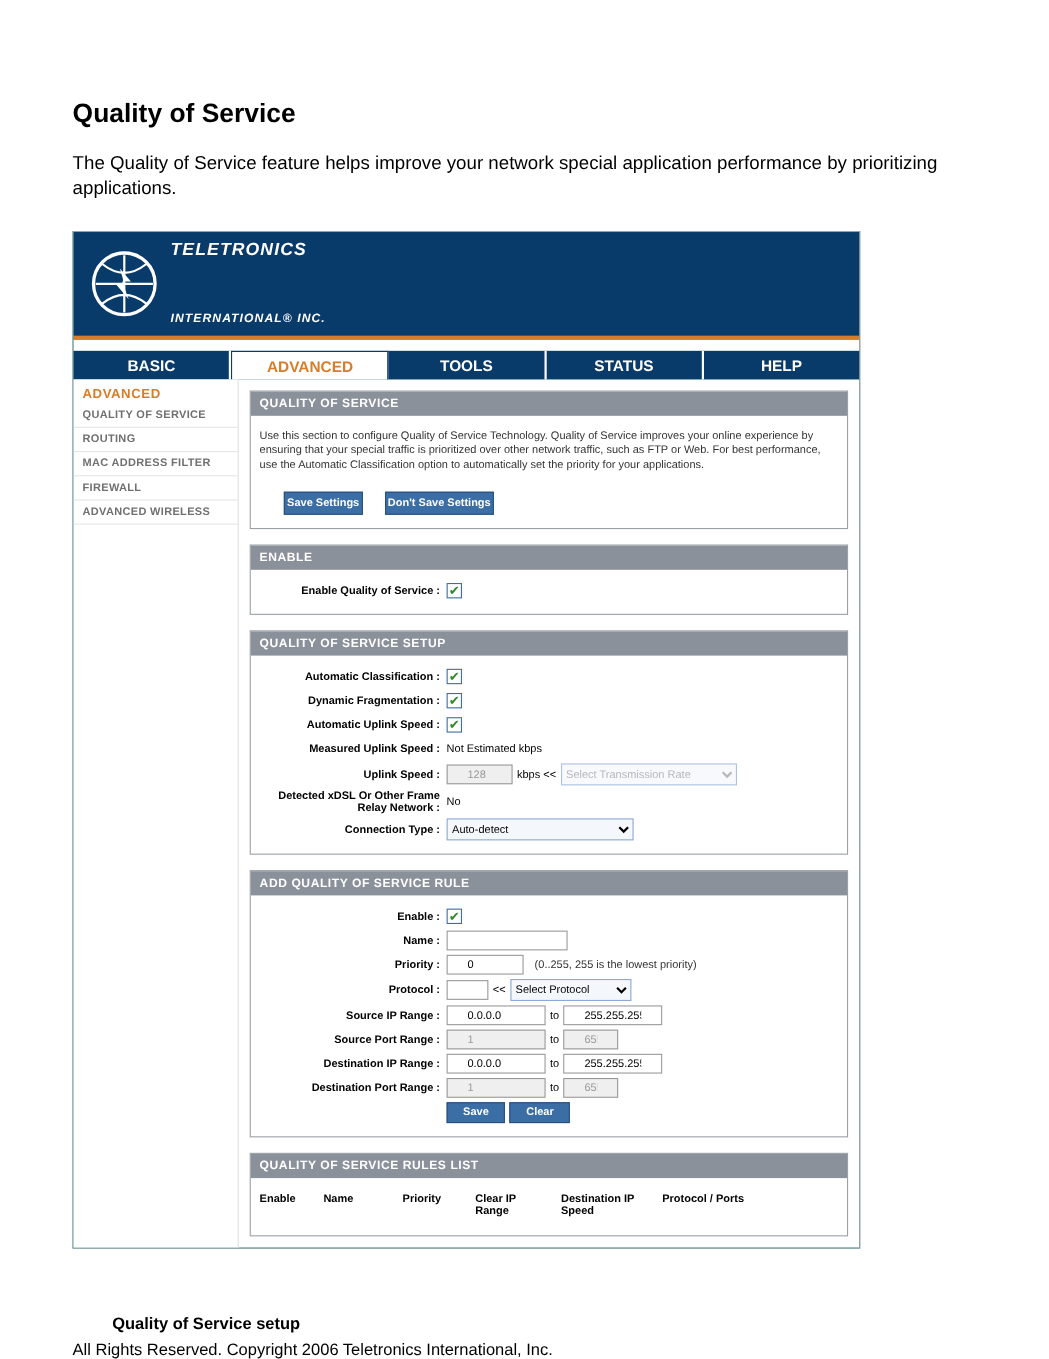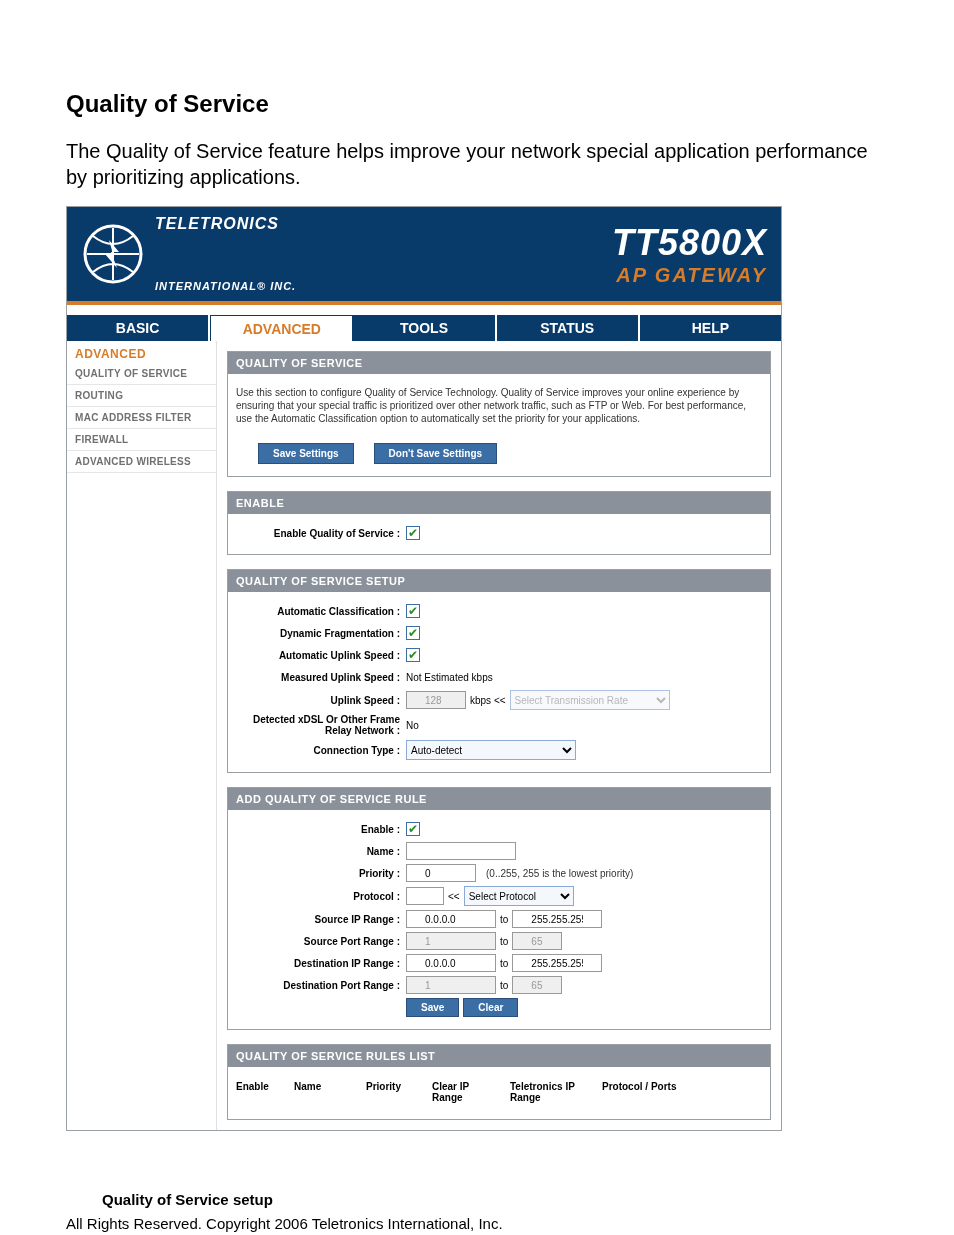--- a/index.html
+++ b/index.html
@@ -15,21 +15,21 @@
   * { box-sizing: border-box; }
   html, body { margin:0; padding:0; }
   body {
     font-family: Arial, Helvetica, sans-serif;
     background:#fff;
     color:#000;
     width:954px;
   }
   .doc-wrap { padding: 30px 66px 0 66px; }
   h1.page-title { font-size: 24px; font-weight:bold; margin: 60px 0 20px 0; }
-  p.page-intro { font-size: 20px; line-height: 1.3; margin: 0 0 16px 0; }
+  p.page-intro { font-size: 17px; line-height: 1.3; margin: 0 0 28px 0; }
   .router-app {
     width: 716px;
     border:1px solid var(--grey-border);
     background:#0f766e;
   }
   
   .app-header { height: 94px; background: var(--navy); position:relative; display:flex; align-items:center; padding:0 14px; }
   .brand { display:flex; align-items:center; }
   .brand-logo { width:64px; height:64px; display:inline-block; position:relative; }
   .brand-logo svg { position:absolute; inset:0; }
@@ -79,21 +79,21 @@
   .hint { font-size:10px; color:#333; margin-left:6px;}
   
   .chk { width:14px; height:14px; display:inline-flex; align-items:center; justify-content:center; border:1px solid #3a6ea5; background:#fff; cursor:pointer;}
   .chk .tick { color:#2a8a2a; font-size:12px; line-height:1; }
   
   .btn-row { display:flex; gap:20px; padding:8px 8px 0 30px;}
   .btn, .btn-sm {
     background: var(--accent-blue);
     color:#fff; border:1px solid #2a4f7d;
     font-size:10px; font-weight:bold;
-    padding:4px 14px; cursor:pointer;
+    padding:4px 2px; cursor:pointer;
   }
   .btn-sm { padding:3px 14px;}
   
   .rules-head { display:flex; padding:6px 8px; font-weight:bold; font-size:10px; gap:12px;}
   .rules-head > div { flex:0 0 auto;}
   .rh-enable{width:46px;} .rh-name{width:60px;} .rh-priority{width:54px;}
   .rh-src{width:66px;} .rh-dst{width:80px;} .rh-pp{flex:1;}
   
   h3.sub { font-size:15px; margin:60px 0 4px 36px;}
   .footer { font-size:15px; margin-top:6px; line-height:1.3;}
@@ -114,24 +114,20 @@
             <circle cx="32" cy="32" r="28" fill="none" stroke="#fff" stroke-width="3"></circle>
             <path d="M6 32 H58 M32 6 V58 M12 14 Q32 30 52 14 M12 50 Q32 34 52 50" stroke="#fff" stroke-width="2" fill="none"></path>
             <path d="M28 18 L38 30 L30 30 L36 46 L24 32 L32 32 Z" fill="#fff"></path>
           </svg>
         </span>
         <div class="brand-text">
           <span>TELETRONICS</span>
           <small>INTERNATIONAL® INC.</small>
         </div>
       </div>
-      <div class="product">
-        <div class="pn">TT5800X</div>
-        <div class="pt">AP GATEWAY</div>
-      </div>
     </div>
     <div class="orange-line"></div>
     <div class="blue-gap"></div>
 
     <div class="tabs">
       <div class="tab-item">BASIC</div>
       <div class="tab-item-active">ADVANCED</div>
       <div class="tab-item">TOOLS</div>
       <div class="tab-item">STATUS</div>
       <div class="tab-item">HELP</div>
@@ -301,21 +297,21 @@
           </div>
         </div>
 
         <div class="panel" style="margin-bottom:0">
           <div class="panel-hdr">QUALITY OF SERVICE RULES LIST</div>
           <div class="rules-head">
             <div class="rh-enable">Enable</div>
             <div class="rh-name">Name</div>
             <div class="rh-priority">Priority</div>
             <div class="rh-src">Clear IP Range</div>
-            <div class="rh-dst">Teletronics IP Range</div>
+            <div class="rh-dst">Destination IP Speed</div>
             <div class="rh-pp">Protocol / Ports</div>
           </div>
         </div>
 
       </div>
     </div>
   </div>
 
   <h3 class="sub">Quality of Service setup</h3>
   <div class="footer">

